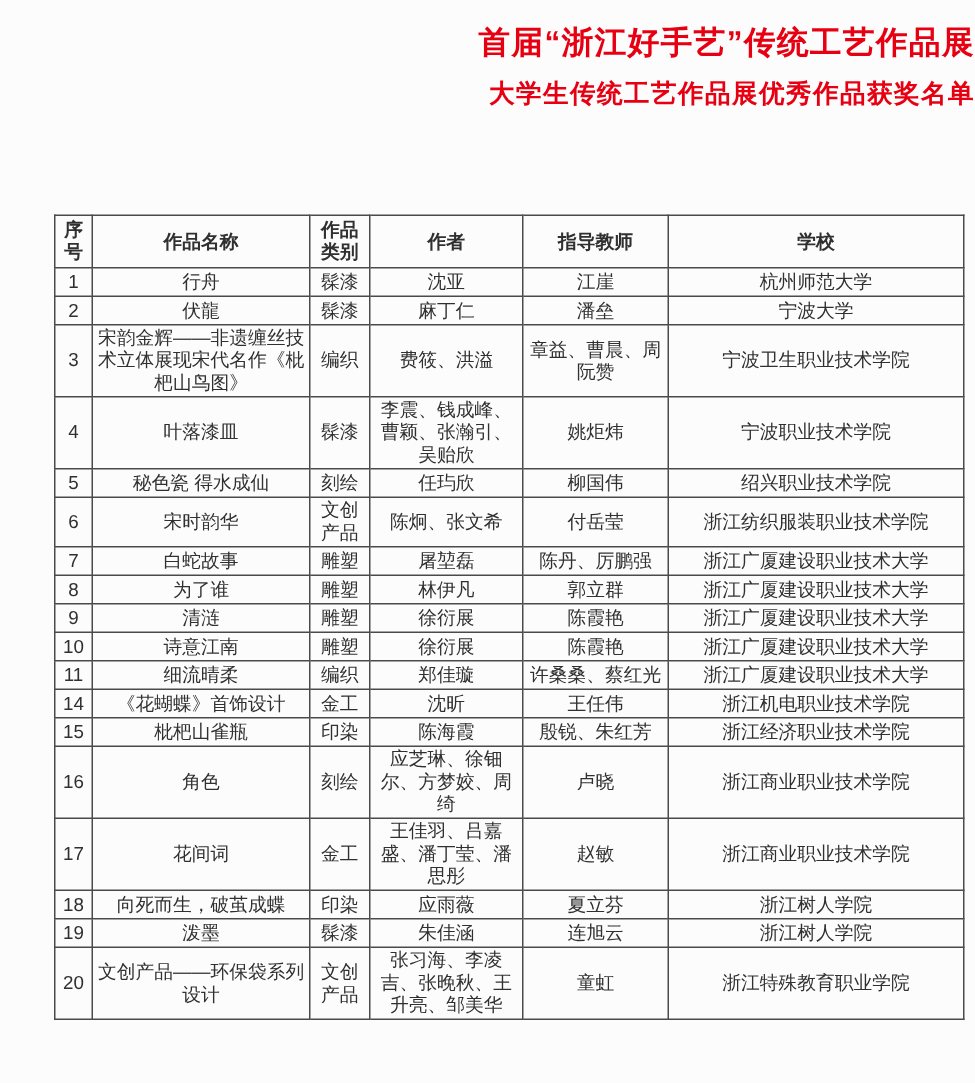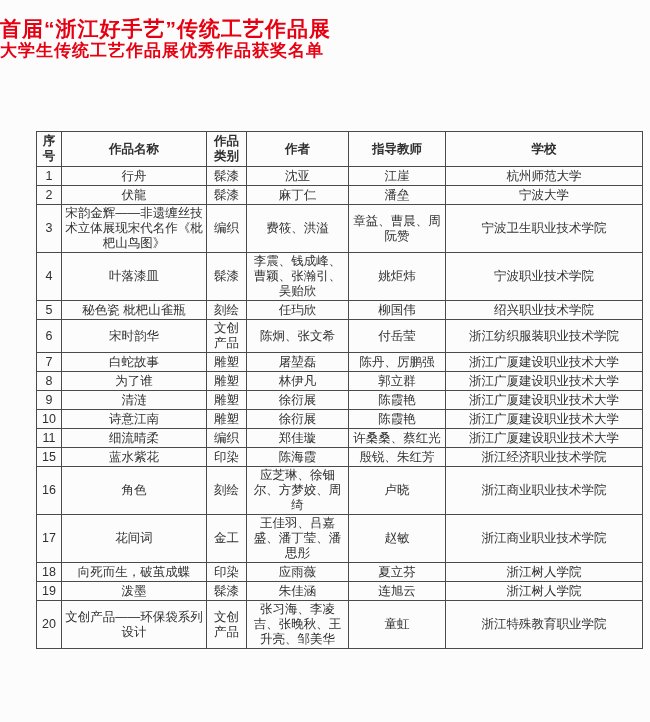--- a/index.html
+++ b/index.html
@@ -12,34 +12,35 @@
   html,body{margin:0;padding:0;}
   body{
     width:650px;height:722px;
     background:var(--bg);
     color:var(--text);
     font-family:"Liberation Sans", sans-serif;
     overflow:hidden;
   }
   .titles{
     padding-top:17px;
-    text-align:left;
+    text-align:right;
   }
   .title{
     color:var(--title-red);
     font-size:21px;
     font-weight:bold;
     letter-spacing:1px;
     line-height:24px;
   }
   .subtitle{
     color:var(--title-red);
     font-size:17px;
     font-weight:bold;
     letter-spacing:1px;
+    margin-top:12px;
     line-height:20px;
   }
   table.awards{
     border-collapse:collapse;
     table-layout:fixed;
     width:606px;
     margin:70px 0 0 36px;
   }
   table.awards th, table.awards td{
     border:1px solid var(--border);
@@ -117,21 +118,21 @@
       <tr>
         <td>4</td>
         <td>叶落漆皿</td>
         <td>髹漆</td>
         <td>李震、钱成峰、曹颖、张瀚引、吴贻欣</td>
         <td>姚炬炜</td>
         <td>宁波职业技术学院</td>
       </tr>
       <tr>
         <td>5</td>
-        <td>秘色瓷 枇杷山雀瓶</td>
+        <td>秘色瓷 得水成仙</td>
         <td>刻绘</td>
         <td>任玙欣</td>
         <td>柳国伟</td>
         <td>绍兴职业技术学院</td>
       </tr>
       <tr>
         <td>6</td>
         <td>宋时韵华</td>
         <td>文创产品</td>
         <td>陈炯、张文希</td>
@@ -172,22 +173,30 @@
       </tr>
       <tr>
         <td>11</td>
         <td>细流晴柔</td>
         <td>编织</td>
         <td>郑佳璇</td>
         <td>许桑桑、蔡红光</td>
         <td>浙江广厦建设职业技术大学</td>
       </tr>
       <tr>
+        <td>14</td>
+        <td>《花蝴蝶》首饰设计</td>
+        <td>金工</td>
+        <td>沈昕</td>
+        <td>王任伟</td>
+        <td>浙江机电职业技术学院</td>
+      </tr>
+      <tr>
         <td>15</td>
-        <td>蓝水紫花</td>
+        <td>枇杷山雀瓶</td>
         <td>印染</td>
         <td>陈海霞</td>
         <td>殷锐、朱红芳</td>
         <td>浙江经济职业技术学院</td>
       </tr>
       <tr>
         <td>16</td>
         <td>角色</td>
         <td>刻绘</td>
         <td>应芝琳、徐钿尔、方梦姣、周绮</td>

